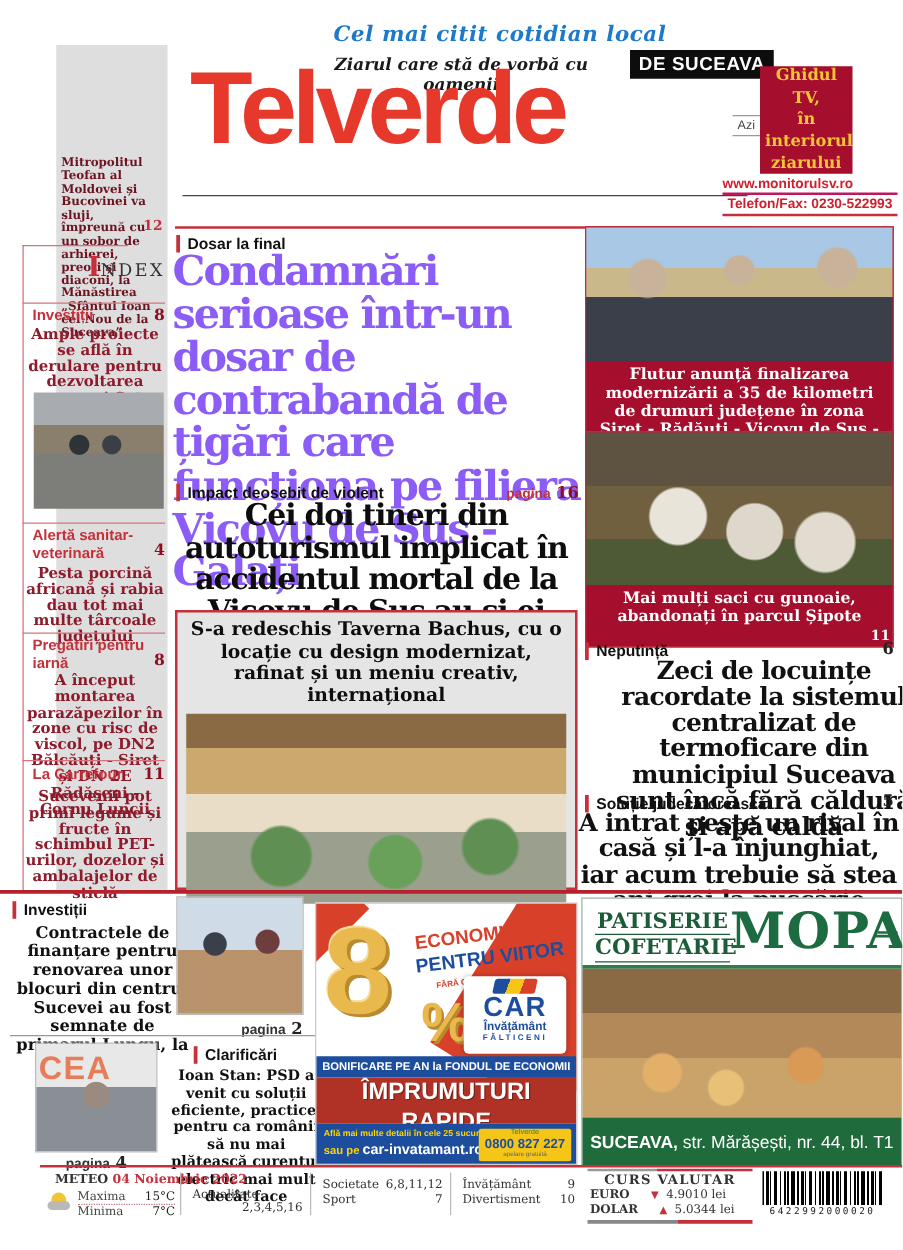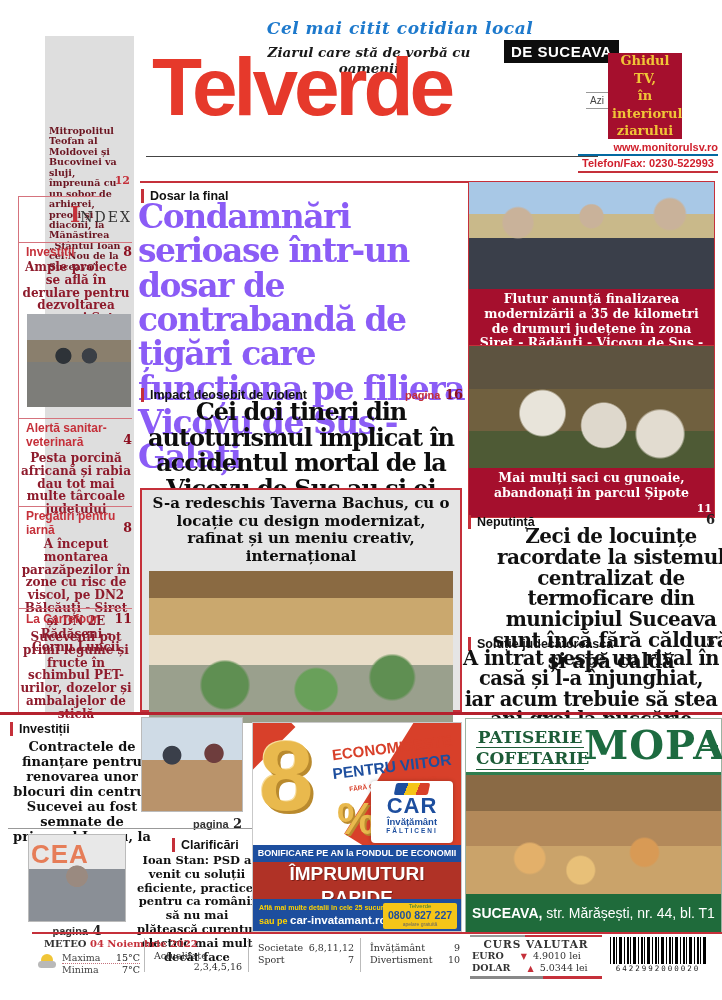--- a/index.html
+++ b/index.html
@@ -19,22 +19,22 @@
     font:italic bold 13.5px "DejaVu Serif",serif;color:#1a1a1a;}
   .badge{left:504px;top:40px;background:#0d0d0d;color:#fff;font-weight:bold;font-size:15px;
     padding:3px 7px;letter-spacing:.5px;}
   .masthead{left:152px;top:46px;font-weight:bold;font-size:82px;line-height:1;
     color:#e6392b;letter-spacing:-4px;white-space:nowrap;}
   .azi{left:586px;top:92px;width:22px;text-align:center;font-size:10px;color:#444;
     border-top:1px solid #999;border-bottom:1px solid #999;padding:2px 0;}
   .tvbox{left:608px;top:53px;width:74px;height:86px;background:#a50f2d;color:#f0c537;
     text-align:center;font:bold 13px "DejaVu Serif",serif;line-height:1.35;
     display:flex;flex-direction:column;justify-content:center;box-sizing:border-box;padding:4px;}
-  .website{left:578px;top:141px;width:140px;text-align:right;font-weight:bold;font-size:11px;
-    color:#d01f2c;border-bottom:2px solid #0369a1;padding-bottom:1px;}
+  .website{left:578px;top:141px;width:140px;text-align:left;font-weight:bold;font-size:11px;
+    color:#d01f2c;border-bottom:2px solid #be185d;padding-bottom:1px;}
   .phone{left:578px;top:157px;width:140px;text-align:center;font-weight:bold;font-size:11px;
     color:#d01f2c;border-bottom:2px solid #c5303a;padding-bottom:2px;}
   .daterule{left:146px;top:156px;width:452px;border-top:1.5px solid #444;}
   .dateline{left:146px;top:160px;width:452px;text-align:center;
     font:bold 11.5px "DejaVu Serif",serif;color:#222;}
 
   
   .kick{border-left:3px solid #c5303a;padding-left:6px;font-weight:bold;font-size:12.5px;color:#111;}
   .kpg{float:right;}
   .plabel{color:#c5303a;font-weight:bold;font-size:11px;}
@@ -119,21 +119,21 @@
   .binv-pg{left:160px;top:814px;width:82px;text-align:right;}
   .bsep{left:8px;top:828px;width:250px;border-top:1px solid #999;}
   .bclar-photo{left:28px;top:834px;width:98px;height:88px;border:1px solid #bbb;box-sizing:border-box;
     position:absolute;overflow:hidden;
     background:
       radial-gradient(circle at 50% 48%, #9a8a80 0 16%, rgba(0,0,0,0) 17%),
       linear-gradient(180deg,#e8e8e8 0 40%,#8a8f96 40% 100%);}
   .bclar-photo .ovl{position:absolute;left:2px;top:4px;font-weight:bold;font-size:26px;
     color:rgba(230,90,40,.75);letter-spacing:1px;}
   .bclar-pg{left:28px;top:921px;width:98px;text-align:center;}
-  .bclar-kick{left:156px;top:835px;width:108px;padding-left:16px;}
+  .bclar-kick{left:139px;top:835px;width:108px;padding-left:16px;}
   .bclar-text{left:136px;top:854px;width:122px;text-align:center;
     font:bold 11.5px "DejaVu Serif",serif;color:#111;line-height:1.2;}
 
   
   .car{left:252px;top:722px;width:210px;height:210px;border:1px solid #c9c9c9;
     box-sizing:border-box;background:#fff;overflow:hidden;}
   .car .d1{position:absolute;right:-55px;top:-70px;width:120px;height:230px;
     background:#d8402a;transform:rotate(32deg);}
   .car .d2{position:absolute;left:-30px;top:-26px;width:60px;height:60px;
     background:#d8402a;transform:rotate(45deg);}

